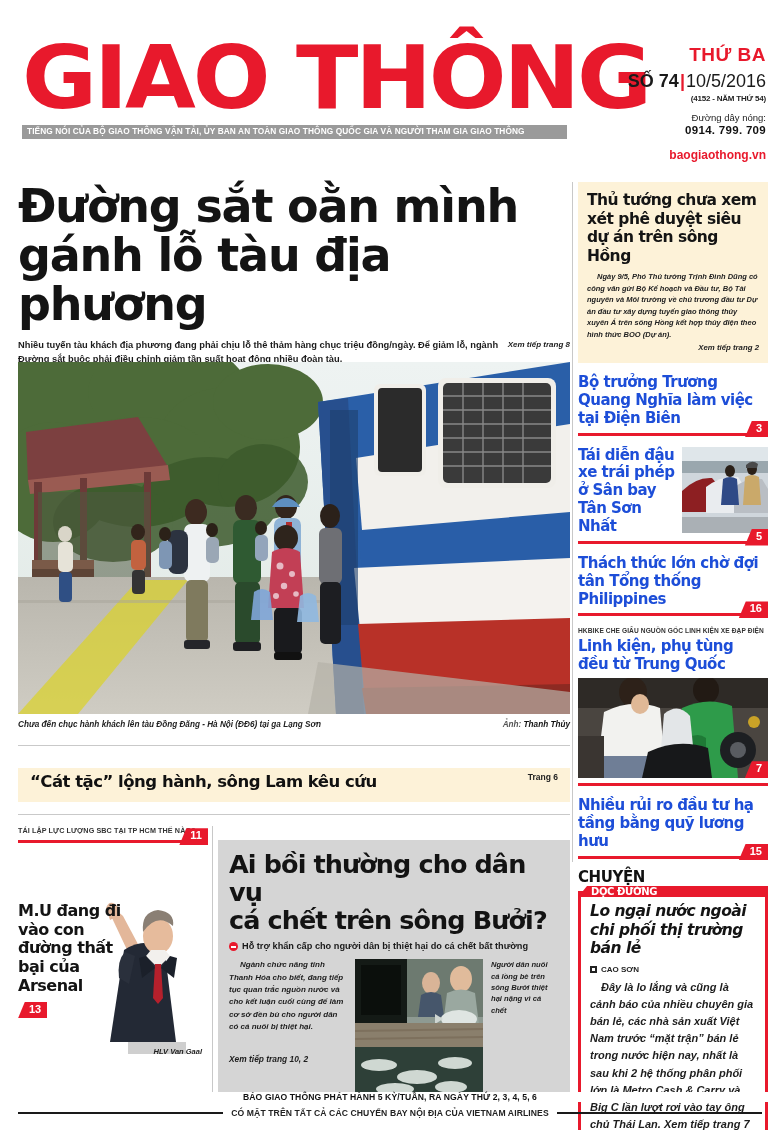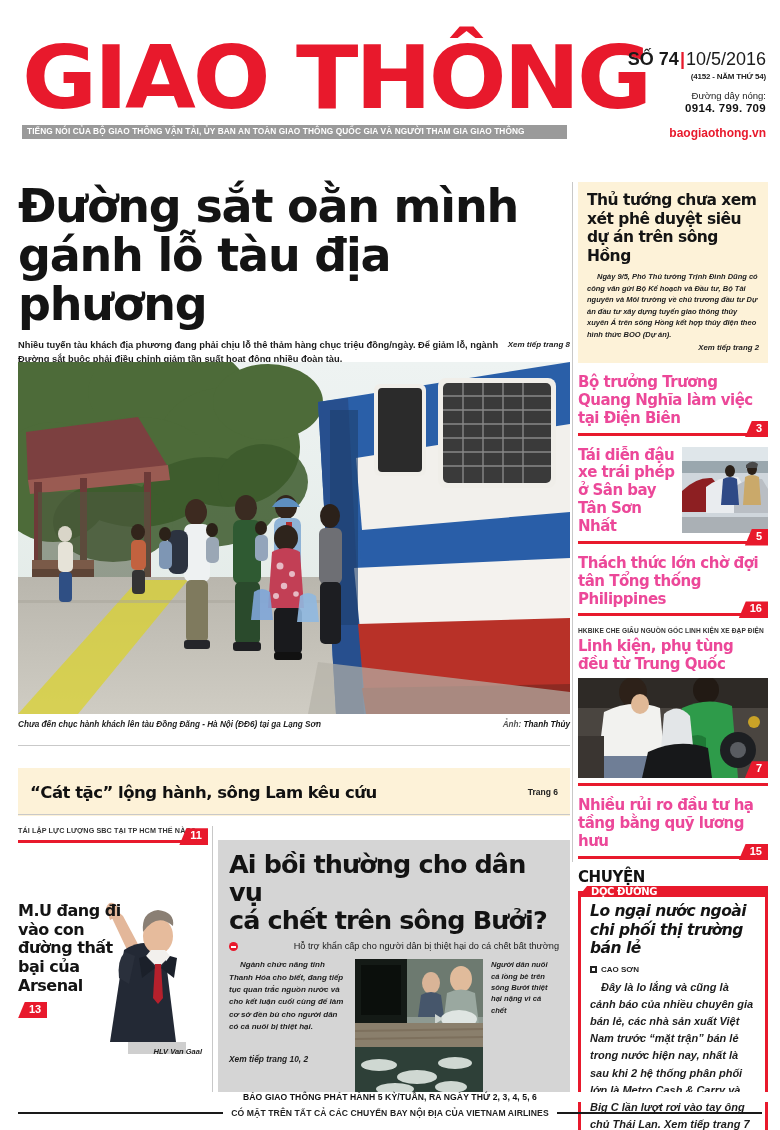--- a/index.html
+++ b/index.html
@@ -72,22 +72,22 @@
   .mainphoto { position:absolute; left:18px; top:362px; width:552px; height:352px; overflow:hidden; background:#bcd; }
   .photo-caption {
     position:absolute; left:18px; top:720px; width:552px;
     font-size:8.2px; font-style:italic; color:#222; font-weight:600;
   }
   .photo-caption .credit { float:right; font-style:italic; color:#555; }
   .photo-caption .credit b { color:#111; }
 
   
   .catstrip {
-    position:absolute; left:18px; top:768px; width:552px; height:48px;
-    background:#fdf2d8; display:flex; align-items:center; padding:4px 12px;
+    position:absolute; left:18px; top:768px; width:552px; height:34px;
+    background:#fdf2d8; display:flex; align-items:flex-start; padding:4px 12px;
   }
   .catstrip .t { font-size:16.5px; font-weight:900; color:#111; font-family:"DejaVu Sans",sans-serif; letter-spacing:-0.5px;}
   .catstrip .pg { margin-left:auto; font-size:8.5px; font-weight:800; color:#222; }
 
   .hr-thin { position:absolute; background:#c9c9c9; height:1px; }
 
   
   .bl { position:absolute; left:18px; top:826px; width:190px; }
   .kicker { font-size:7.2px; font-weight:700; color:#333; letter-spacing:0.1px; line-height:1.3; }
   .bl h3 {
@@ -115,21 +115,21 @@
     clip-path: polygon(7px 0, 100% 0, 100% 100%, 0 100%);
   }
   .mu .cap { position:absolute; right:6px; bottom:16px; z-index:4; font-size:7.5px; font-style:italic; font-weight:700; color:#222;}
 
   
   .cb { position:absolute; left:218px; top:840px; width:352px; height:258px; background:#d5d5d5; padding:10px 11px 8px 11px; }
   .cb h2 {
     font-family:"DejaVu Sans", sans-serif; font-size:25.5px; font-weight:900;
     line-height:1.1; color:#131313; letter-spacing:-0.9px;
   }
-  .cb .sub { margin-top:7px; font-size:9.2px; font-weight:400; color:#1a1a1a; display:flex; align-items:flex-start; gap:4px;justify-content:space-between;}
+  .cb .sub { margin-top:7px; font-size:9.2px; font-weight:700; color:#1a1a1a; display:flex; align-items:flex-start; gap:4px;}
   .arrow-ic { display:inline-block; width:9px; height:9px; border-radius:50%; background:#e8192c; position:relative; flex:0 0 auto; margin-top:1px;}
   .arrow-ic::after { content:""; position:absolute; left:2px; top:3.4px; width:5px; height:2px; background:#fff; }
   .cb .cols { display:flex; margin-top:8px; gap:8px; }
   .cb .ctext { width:118px; font-size:8px; font-style:italic; line-height:1.55; color:#1d1d1d; font-weight:600;}
   .cb .ctext .ind { text-indent:11px; }
   .cb .ctext .cont { font-style:italic; font-weight:900; margin-top:20px; font-size:8.4px; }
   .cb .cphoto { width:128px; height:140px; overflow:hidden; position:relative; }
   .cb .ccap { width:62px; font-size:7.6px; font-style:italic; line-height:1.5; color:#1d1d1d; font-weight:600;}
 
   
@@ -138,21 +138,21 @@
   .side-box1 h3 {
     font-family:"DejaVu Sans", sans-serif; font-size:15.5px; font-weight:900;
     line-height:1.2; color:#141414; letter-spacing:-0.5px;
   }
   .side-box1 p { margin-top:6px; font-size:7.5px; font-style:italic; line-height:1.53; color:#222; text-indent:10px; font-weight:600;}
   .side-box1 .cont { text-align:right; font-weight:900; font-style:italic; font-size:7.8px; margin-top:2px; text-indent:0;}
 
   .sitem { margin-top:11px; }
   .sitem h3 {
     font-family:"DejaVu Sans", sans-serif; font-size:15px; font-weight:900;
-    line-height:1.19; color:#ec4899; letter-spacing:-0.5px;
+    line-height:1.19; color:#1d4ed8; letter-spacing:-0.5px;
   }
   .sitem .kick { font-size:6.6px; font-weight:700; color:#333; line-height:1.35; margin-bottom:2px; letter-spacing:0.1px;}
   .srule { position:relative; height:3px; background:#e8192c; margin-top:5px; width:100%; }
   .sphoto { width:190px; height:72px; overflow:hidden; position:relative; margin-top:4px; }
   .sphoto.tall { height:100px; }
   .sflex { display:flex; gap:6px; align-items:flex-start; }
   .sflex h3 { width:98px; flex:0 0 auto; }
   .sflex .sphoto { width:86px; height:86px; margin-top:0; }
 
   
@@ -199,20 +199,21 @@
 <body>
 
 <div class="page">
 
   <div class="masthead">
     <div class="logo-wrap">
       <div class="logo-text">GIAO THÔNG</div>
       <div class="logo-slogan">TIẾNG NÓI CỦA BỘ GIAO THÔNG VẬN TẢI, ỦY BAN AN TOÀN GIAO THÔNG QUỐC GIA VÀ NGƯỜI THAM GIA GIAO THÔNG</div>
     </div>
     <div class="mh-right">
+      <div class="mh-day">THỨ BA</div>
       <div class="mh-issue">
         <b>SỐ 74</b><span class="bar">|</span><span>10/5/2016</span>
       </div>
       <div class="mh-year">(4152 - NĂM THỨ 54)</div>
       <div class="mh-hot">Đường dây nóng:</div>
       <div class="mh-phone">0914. 799. 709</div>
       <div class="mh-web">baogiaothong.vn</div>
     </div>
   </div>
 

